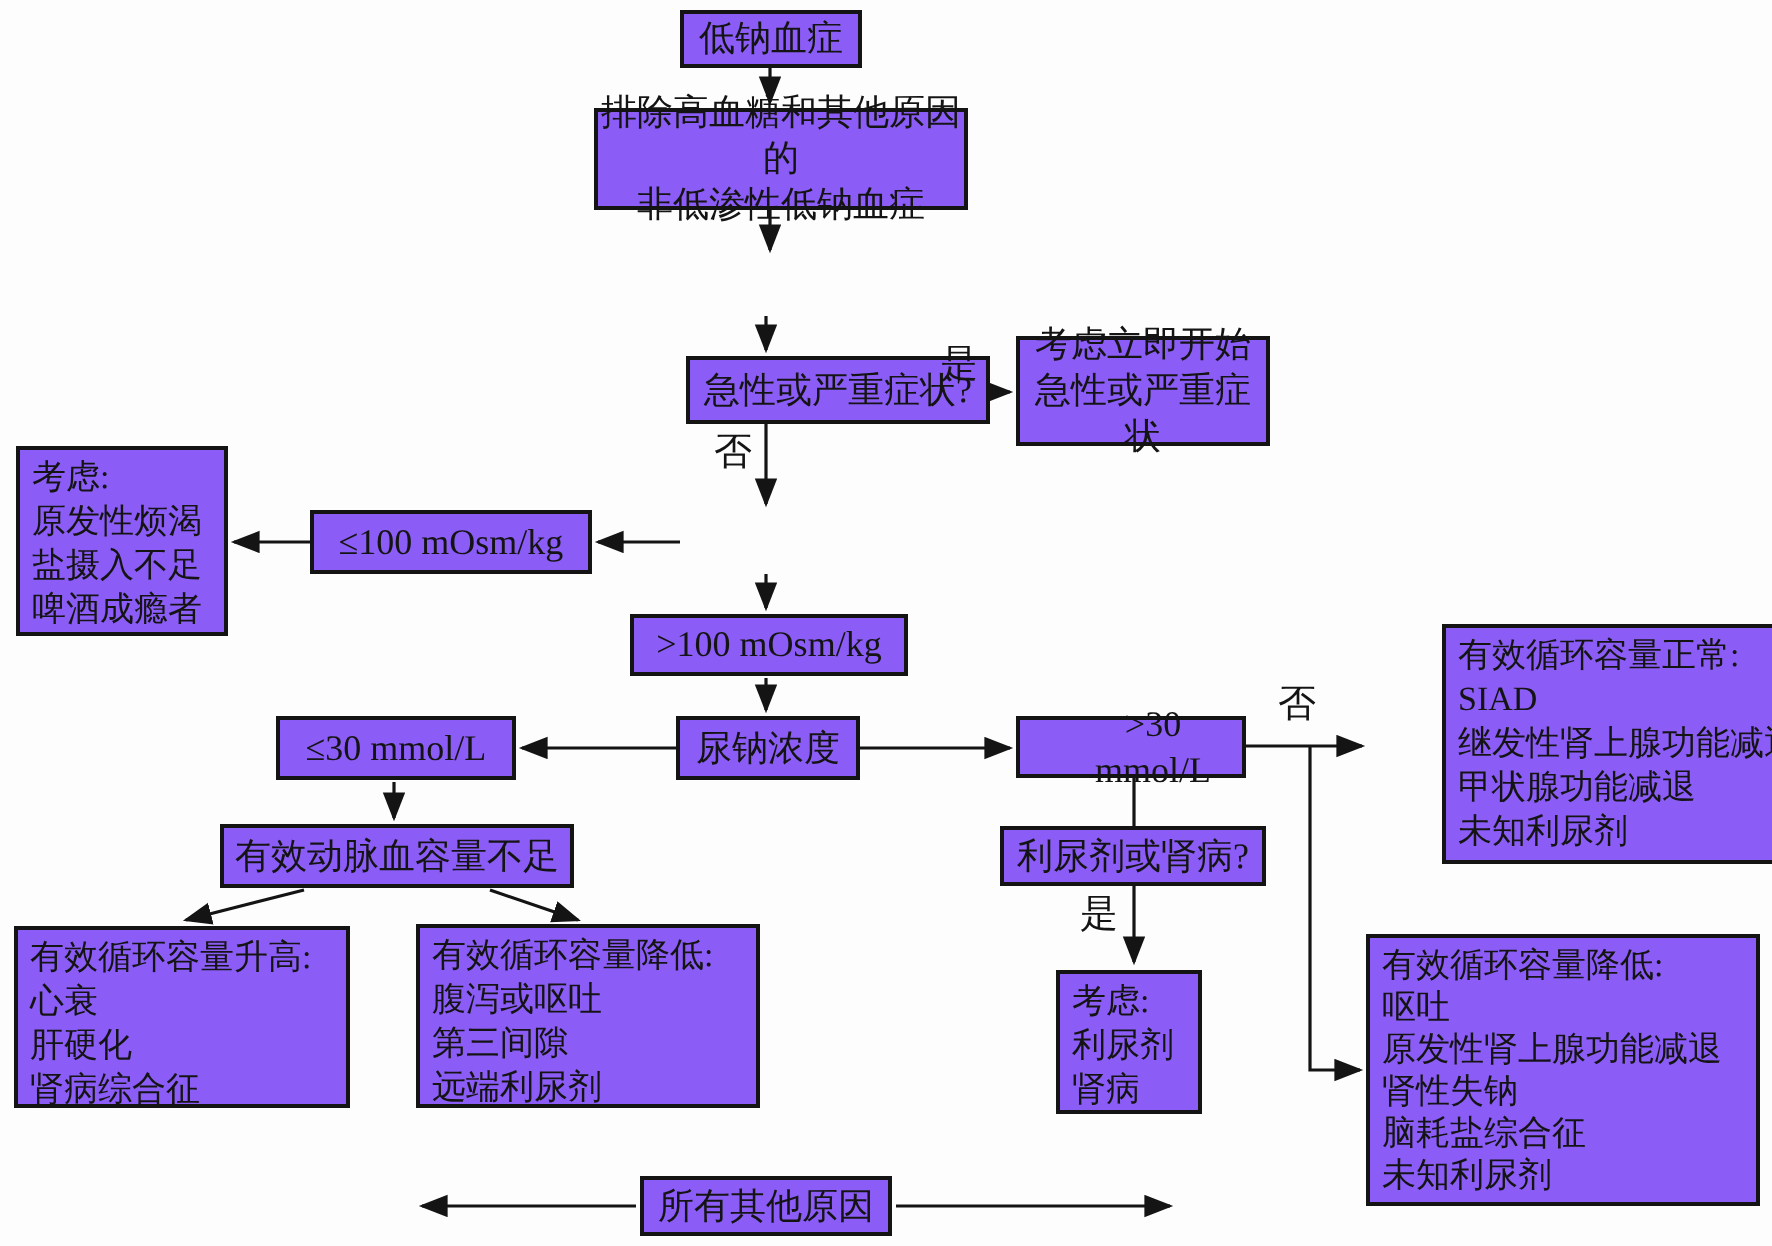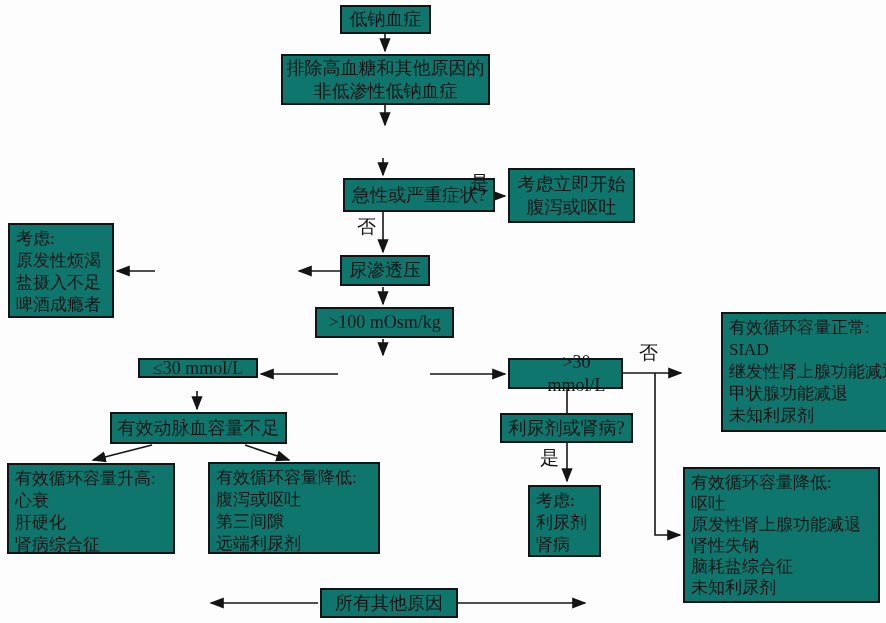--- a/index.html
+++ b/index.html
@@ -15,21 +15,21 @@
   #connectors {
     position: absolute;
     left: 0; top: 0;
     width: 886px; height: 623px;
     z-index: 1;
   }
   .box {
     position: absolute;
     z-index: 2;
     box-sizing: border-box;
-    background: #0f766e;
+    background: #8b5cf6;
     border: 2px solid #141414;
     display: flex;
     align-items: center;
     justify-content: center;
     text-align: center;
     white-space: pre-line;
     font-size: 18px;
     line-height: 23px;
   }
   .box.list {
@@ -77,41 +77,42 @@
       <line x1="623" y1="373" x2="681" y2="373" marker-end="url(#arrow)"></line>
       <polyline points="655,373 655,535 680,535" marker-end="url(#arrow)"></polyline>
       <line x1="567" y1="389" x2="567" y2="481" marker-end="url(#arrow)"></line>
       <line x1="318" y1="603" x2="211" y2="603" marker-end="url(#arrow)"></line>
       <line x1="448" y1="603" x2="585" y2="603" marker-end="url(#arrow)"></line>
     </g>
   </svg>
 
   <div class="box" style="left:340px; top:5px;  width:91px;  height:29px;">低钠血症</div>
 
-  <div class="box" style="left:281px; top:54px; width:209px; height:51px;font-family:Liberation Serif, serif;">排除高血糖和其他原因的
+  <div class="box" style="left:297px; top:54px; width:187px; height:51px;font-family:Liberation Serif, serif;">排除高血糖和其他原因的
 非低渗性低钠血症</div>
 
 
   <div class="box" style="left:308px; top:178px; width:152px; height:34px;margin-left:35px;">急性或严重症状?</div>
 
   <div class="box" style="left:508px; top:168px; width:127px; height:55px;">考虑立即开始
-腹泻或呕吐</div>
+急性或严重症状</div>
 
-  <div class="box" style="left:340px; top:255px; width:90px; height:31px;">尿渗透压</div>
 
+  <div class="box" style="left:155px; top:255px; width:141px; height:32px;">≤100 mOsm/kg</div>
 
   <div class="box list" style="left:8px; top:223px; width:106px; height:95px;">考虑:
 原发性烦渴
 盐摄入不足
 啤酒成瘾者</div>
 
   <div class="box" style="left:315px; top:307px; width:139px; height:31px;">&gt;100 mOsm/kg</div>
 
+  <div class="box" style="left:338px; top:358px; width:92px; height:32px;">尿钠浓度</div>
 
-  <div class="box" style="left:138px; top:358px; width:120px; height:20px;">≤30 mmol/L</div>
+  <div class="box" style="left:138px; top:358px; width:120px; height:32px;">≤30 mmol/L</div>
 
   <div class="box" style="left:508px; top:358px; width:115px; height:31px;padding-left:22px;">&gt;30 mmol/L</div>
 
   <div class="box list" style="left:721px; top:312px; width:194px; height:120px;">有效循环容量正常:
 SIAD
 继发性肾上腺功能减退
 甲状腺功能减退
 未知利尿剂</div>
 
   <div class="box list" style="left:7px; top:463px; width:168px; height:91px;">有效循环容量升高:
@@ -132,21 +133,21 @@
 利尿剂
 肾病</div>
 
   <div class="box list tight" style="left:683px; top:467px; width:197px; height:136px;">有效循环容量降低:
 呕吐
 原发性肾上腺功能减退
 肾性失钠
 脑耗盐综合征
 未知利尿剂</div>
 
-  <div class="box" style="left:320px; top:588px; width:138px; height:30px;">所有其他原因</div>
+  <div class="box" style="left:320px; top:588px; width:126px; height:30px;">所有其他原因</div>
 
   <div class="edge-label" style="left:470px; top:173px;">是</div>
 
   <div class="edge-label" style="left:357px; top:217px;">否</div>
 
   <div class="edge-label" style="left:639px; top:343px;">否</div>
 
   <div class="edge-label" style="left:540px; top:448px;">是</div>
 
 </div>

